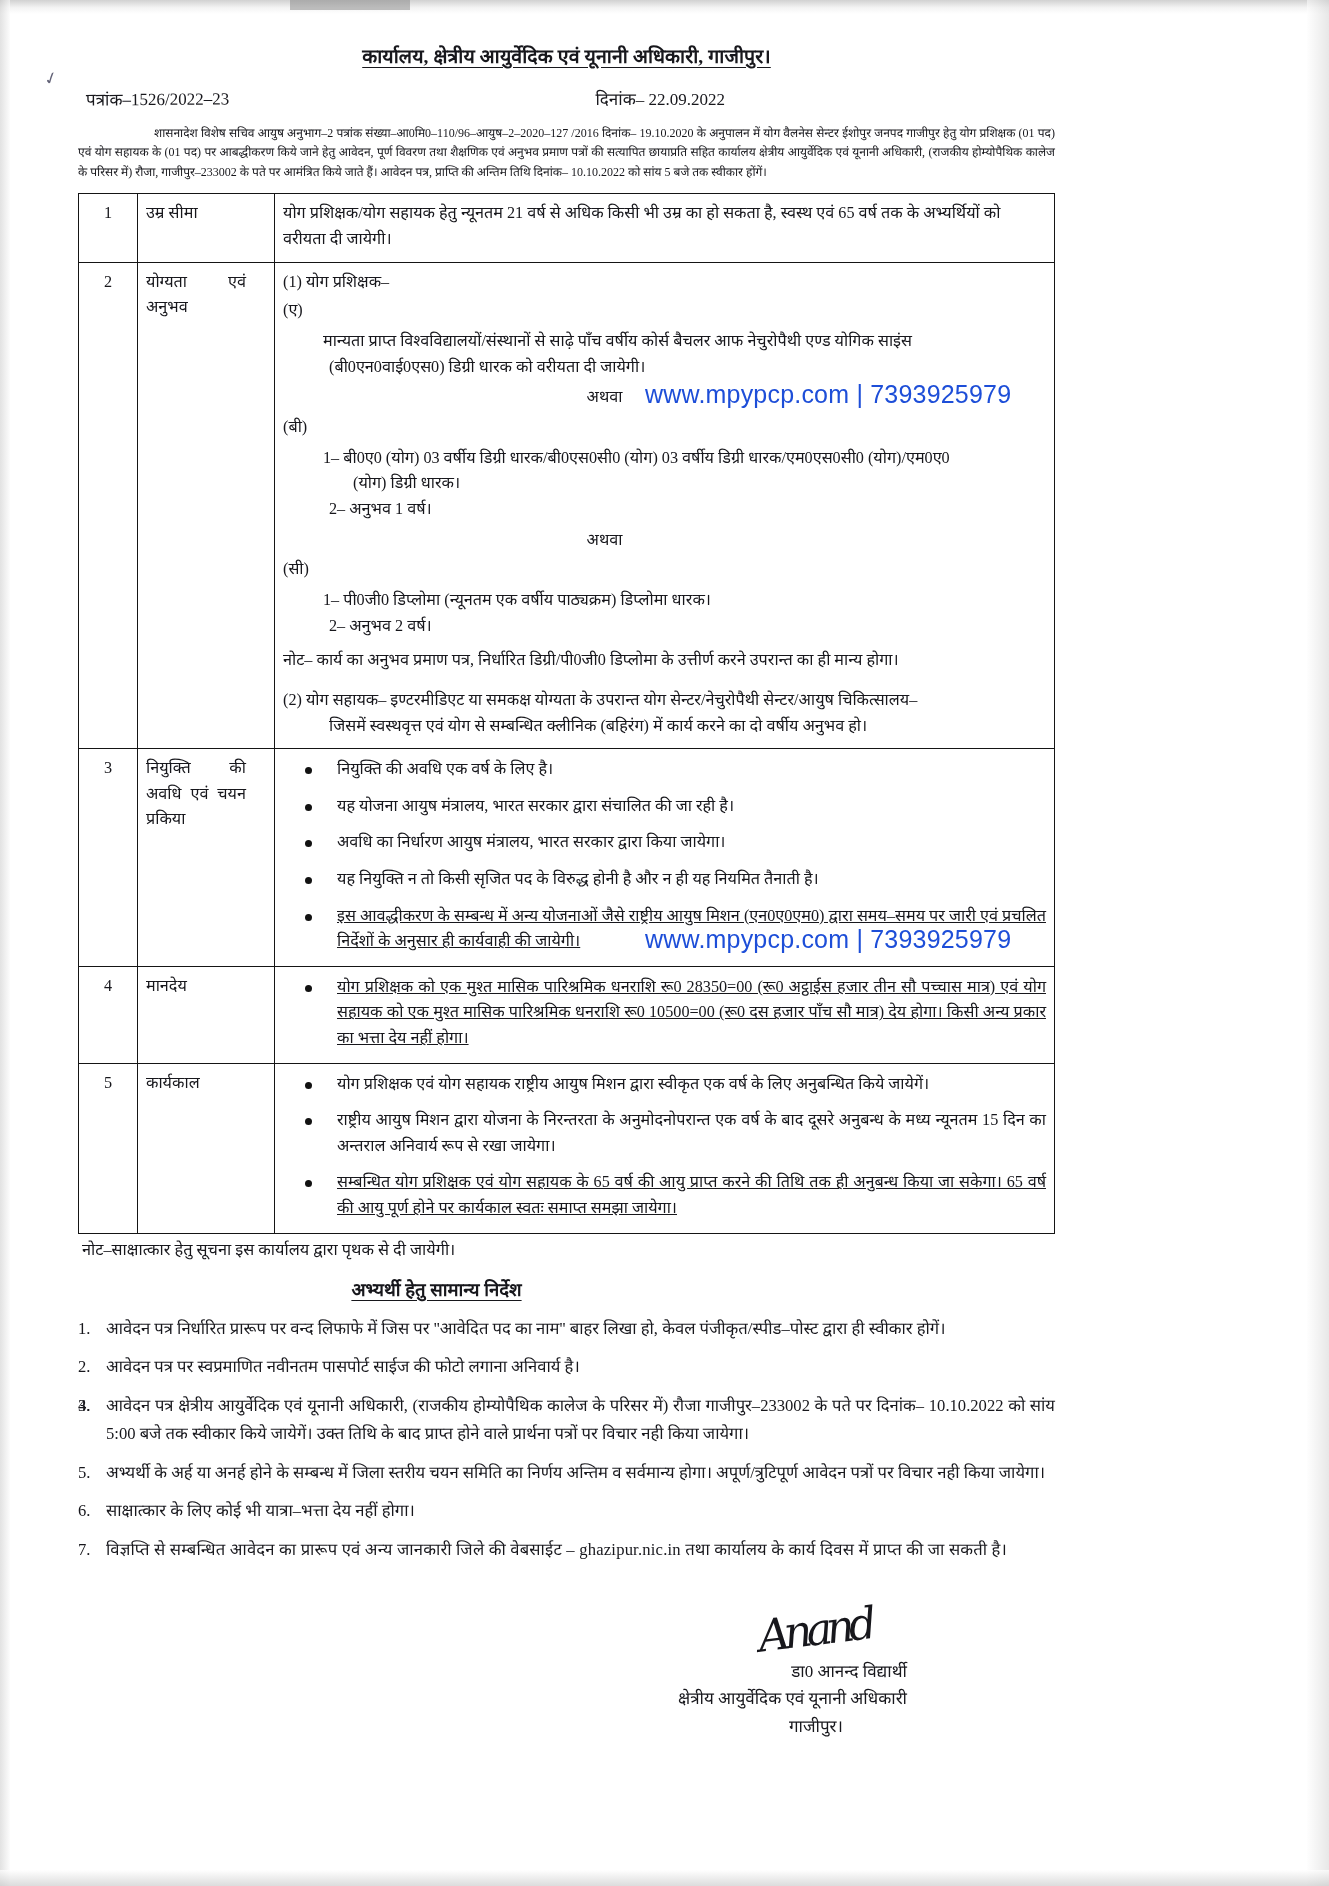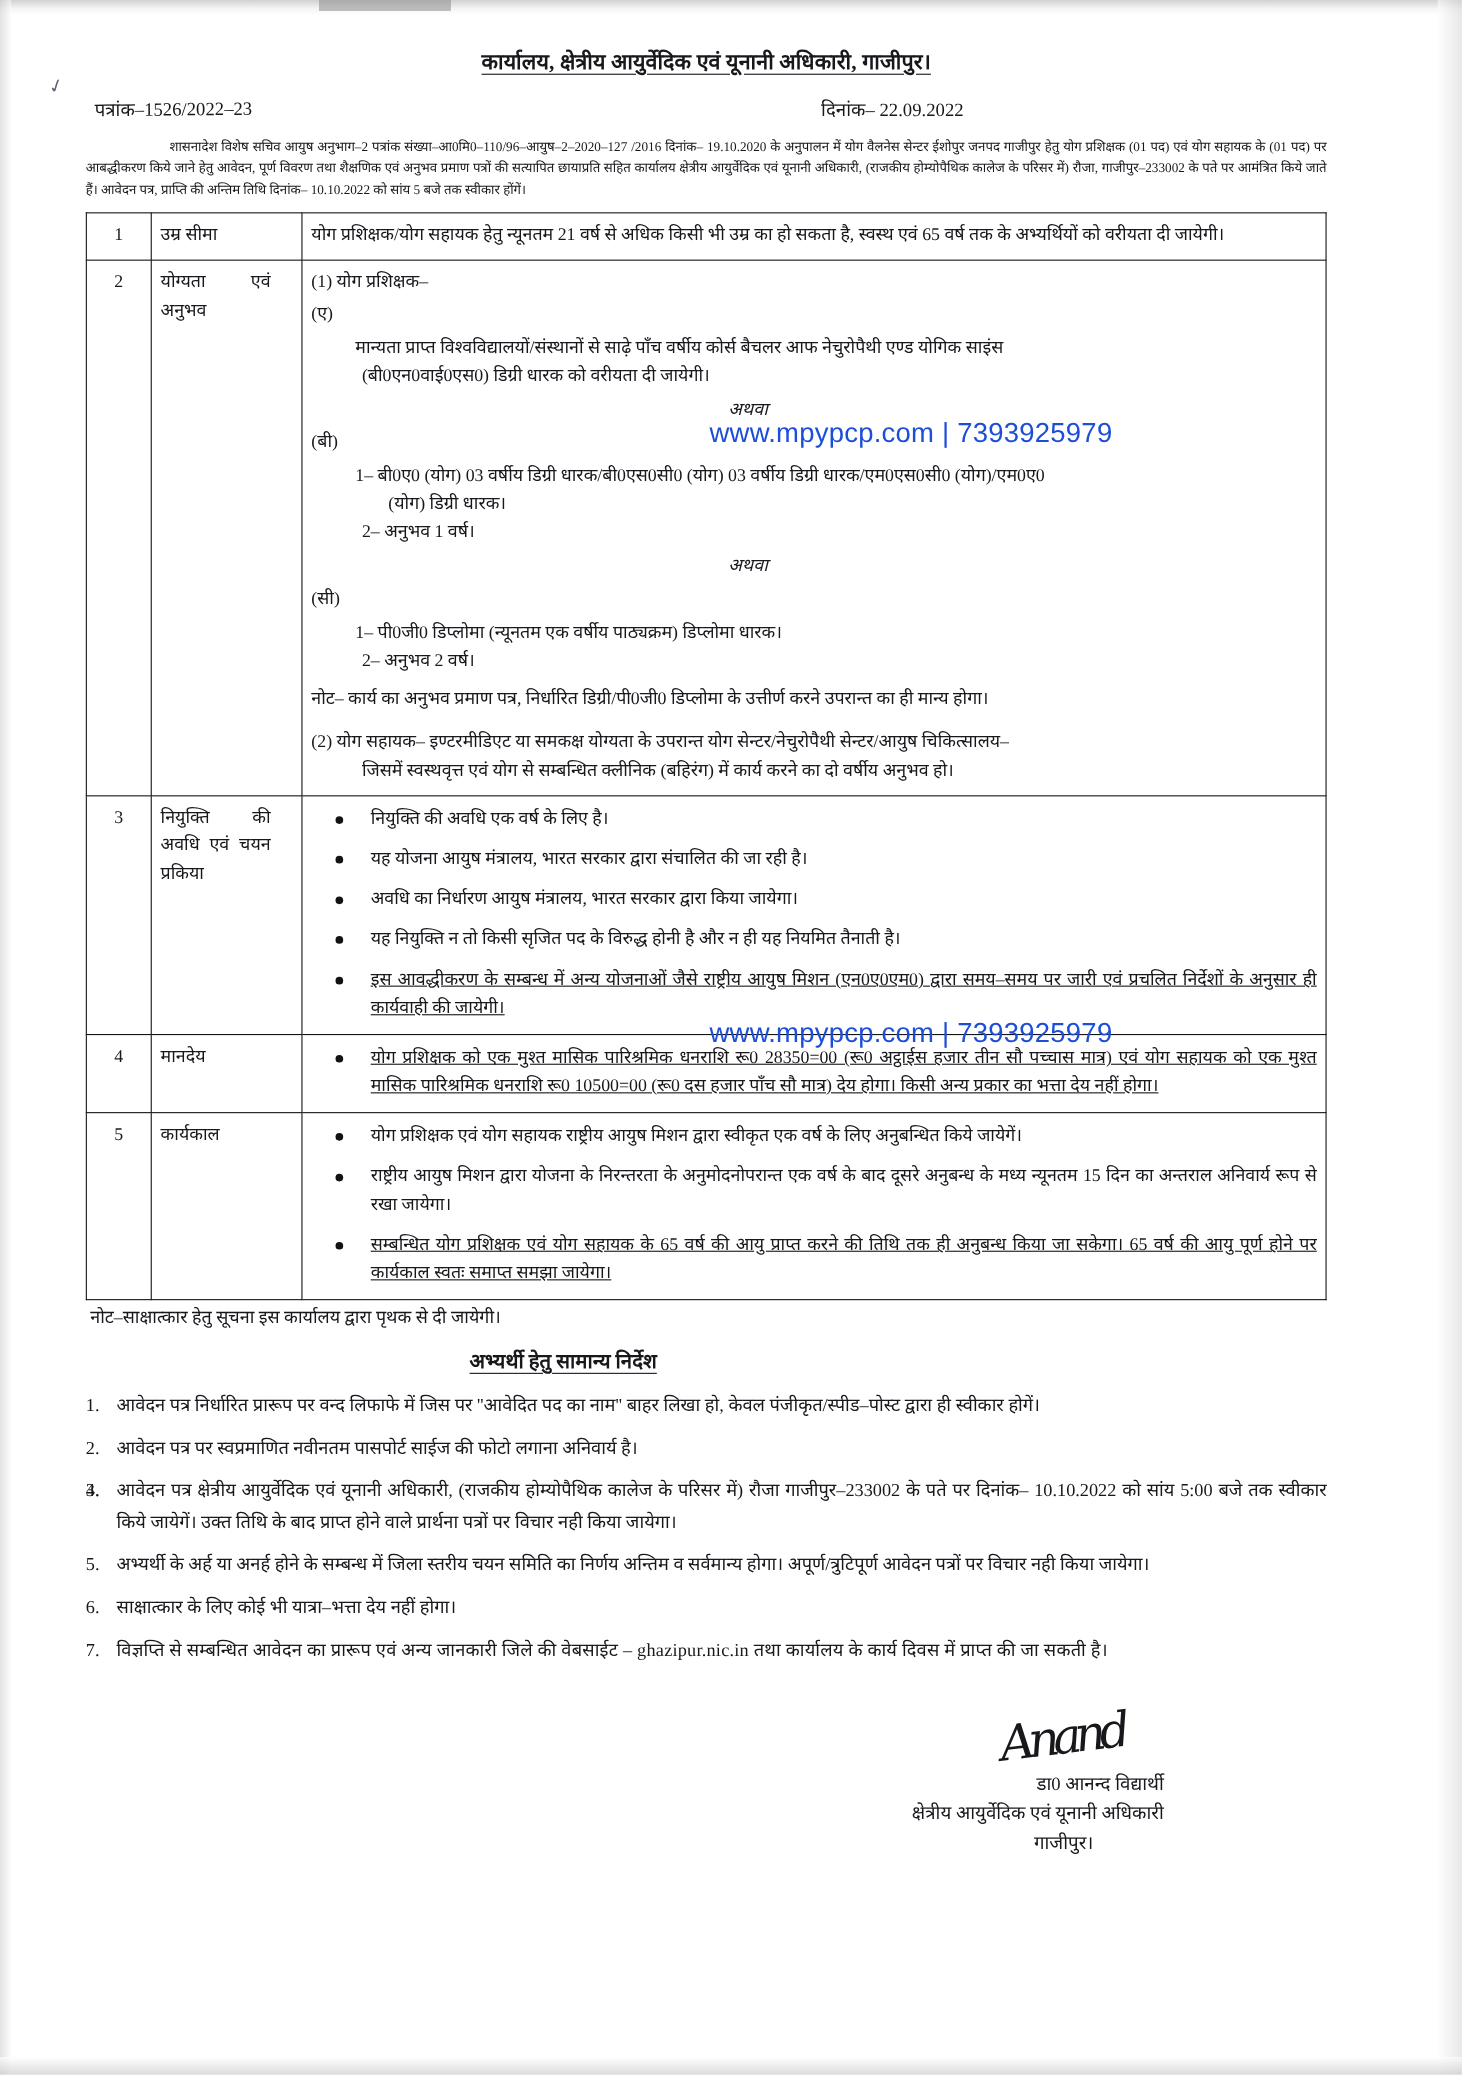--- a/index.html
+++ b/index.html
@@ -45,21 +45,21 @@
   .corner-mark {
     position: absolute; left: 44px; top: 68px;
     font-size: 17px; color: #3b3b55; transform: rotate(-18deg);
     opacity: .8;
   }
 
   .body-wrap {
     position: absolute;
     left: 78px;
     top: 26px;
-    width: 1128px;
+    width: 977px;
   }
 
   
   .office-title {
     text-align: center;
     font-size: 19.5px;
     font-weight: 700;
     letter-spacing: .1px;
     margin: 16px 0 0 0;
     text-decoration: underline;
@@ -122,21 +122,20 @@
   .sub-head { margin: 0 0 2px 0; }
   .opt-row { display: flex; gap: 6px; margin-top: 3px; }
   .opt-tag { flex: 0 0 auto; min-width: 34px; }
   .opt-txt { flex: 1 1 auto; margin-top: 31px; }
   .indent-1 { padding-left: 46px; }
   .indent-2 { padding-left: 70px; }
   .athwa {
     text-align: center;
     margin: 5px 0 4px 0;
     padding-right: 120px;
-    font-style: italic;
   }
   .note-line { margin-top: 9px; }
 
   ul.bl {
     margin: 1px 0 0 0;
     padding: 0 0 0 22px;
     list-style: none;
   }
   ul.bl > li {
     position: relative;

